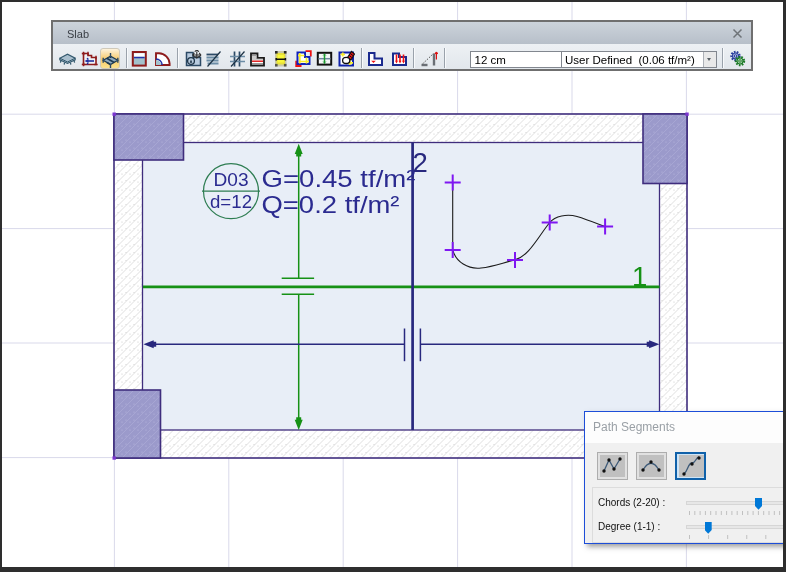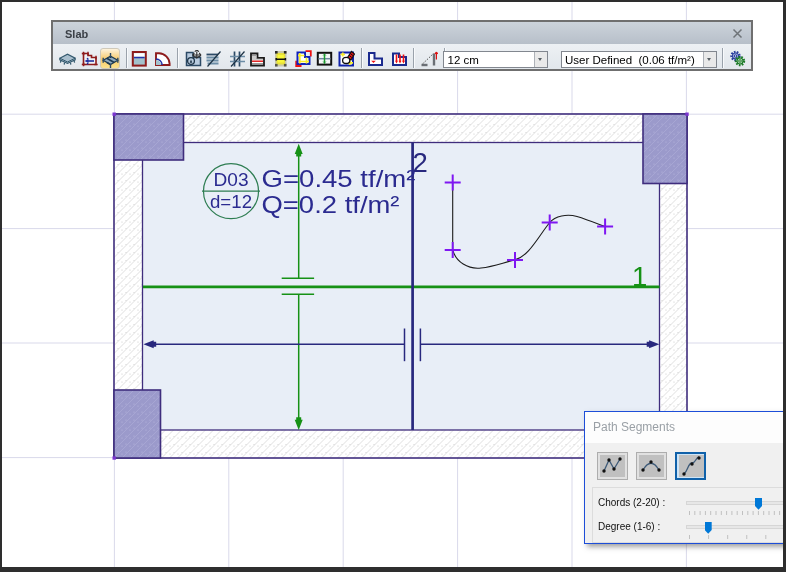--- a/index.html
+++ b/index.html
@@ -2,21 +2,21 @@
 <html><head>
 <meta charset="utf-8">
 <style>
 html,body{margin:0;padding:0;}
 body{width:786px;height:572px;position:relative;font-family:"Liberation Sans",sans-serif;background:#fff;overflow:hidden;}
 .frame{position:absolute;left:0;top:0;width:786px;height:572px;border-style:solid;border-color:#2e2e2e;border-width:2px 3px 5px 2px;box-sizing:border-box;z-index:90;pointer-events:none;}
 #drawing{position:absolute;left:0;top:0;}
 
 #toolbar{position:absolute;left:51px;top:20px;width:702px;height:51px;border:2px solid #6f6f6f;box-sizing:border-box;background:linear-gradient(#f7f9fb,#e2e7ec);z-index:10;}
 #tbtitle{height:22px;background:linear-gradient(#ccd3db,#b7bfc9);position:relative;}
-#tbtitle span{font-size:11px;font-weight:bold;color:#3a3f46;line-height:25px;padding-left:3px;display:inline-block;margin-left:9px;}
+#tbtitle span{font-size:11px;font-weight:normal;color:#3a3f46;line-height:25px;padding-left:14px;display:inline-block;}
 #tbx{position:absolute;right:8px;top:6px;}
 .ti{position:absolute;top:28px;width:17px;height:17px;}
 .sel{position:absolute;top:26px;width:20px;height:21px;background:linear-gradient(#fdf3dd 0%,#f7c968 55%,#fbe38e 100%);border:1px solid #cfc9ba;border-radius:3px;box-sizing:border-box;}
 .sep{position:absolute;top:26px;height:20px;width:1px;background:#9aa2ab;box-shadow:1px 0 0 #f8fafc;}
 .combo{position:absolute;top:29px;height:17px;background:#fff;border:1px solid #82878f;box-sizing:border-box;font-size:11.5px;color:#000;}
 .combo .ct{position:absolute;left:3.5px;top:1px;line-height:14px;white-space:pre;}
 .combo .ca{position:absolute;right:0;top:0;bottom:0;width:12px;background:#e9e9e9;border-left:1px solid #aeb2b8;}
 .combo .ca:after{content:"";position:absolute;left:3px;top:6px;border:2.5px solid transparent;border-top:3.5px solid #596066;}
 
 #panel{position:absolute;left:544px;top:411px;width:222px;height:133px;background:#f0f0f0;border:1px solid #1d4ed8;box-sizing:border-box;box-shadow:3px 3px 5px rgba(90,90,90,.55);z-index:20;margin-left:40px;}
@@ -231,21 +231,21 @@
  </svg>
  <div class="sep" style="left:360px"></div>
 
  <svg class="ti" style="left:368px" viewBox="0 0 17 17">
   <path d="M0.5,15 h6" stroke="#6a6f75" stroke-width="2.4"></path>
   <path d="M13,15.5 V3.5" stroke="#6a6f75" stroke-width="2.4"></path>
   <path d="M1.5,14 L12.5,3.5" stroke="#555" stroke-width="1" stroke-dasharray="1.6 1.4"></path>
   <path d="M15.4,9.5 V2 m0,0 l-1.4,1.9 m1.4,-1.9 l1.4,1.9" fill="none" stroke="#dd1111" stroke-width="1.2"></path>
  </svg>
  <div class="sep" style="left:390.5px"></div>
- <div class="combo" style="left:390px;width:104.5px">
+ <div class="combo" style="left:417px;width:104.5px">
       <span class="ct">12 cm</span>
       <span class="ca"></span>
     </div>
  <div class="combo" style="left:507.5px;width:156px">
       <span class="ct">User Defined  (0.06 tf/m²)</span>
       <span class="ca"></span>
     </div>
  <div class="sep" style="left:669px"></div>
 
  <svg class="ti" style="left:676px" viewBox="0 0 17 17">
@@ -291,21 +291,21 @@
     </div>
  <div id="groupbox"></div>
  <div class="plabel" style="left:13px;top:84.5px">Chords (2-20) :</div>
  <div class="track" style="top:88.9px"></div>
  <div class="thumb" style="left:170px;top:85.8px"></div>
  <svg style="position:absolute;left:104px;top:99px" width="97" height="4">
   <g stroke="#c0c0c0">
         <path d="M0.5,0 v4 M5.8,0 v4 M11.1,0 v4 M16.4,0 v4 M21.7,0 v4 M27,0 v4 M32.3,0 v4 M37.6,0 v4 M42.9,0 v4 M48.2,0 v4 M53.5,0 v4 M58.8,0 v4 M64.1,0 v4 M69.4,0 v4 M74.7,0 v4 M80,0 v4 M85.3,0 v4 M90.6,0 v4 M95.9,0 v4"></path>
       </g>
  </svg>
- <div class="plabel" style="left:13px;top:108.8px">Degree (1-6) :</div>
+ <div class="plabel" style="left:13px;top:108.8px">Degree (1-1) :</div>
  <div class="track" style="top:112.9px"></div>
  <div class="thumb" style="left:119.7px;top:109.8px"></div>
  <svg style="position:absolute;left:104px;top:122.8px" width="97" height="4">
   <g stroke="#c0c0c0">
         <path d="M0.5,0 v4 M19.58,0 v4 M38.66,0 v4 M57.74,0 v4 M76.82,0 v4 M95.9,0 v4"></path>
       </g>
  </svg>
 </div>
 <div class="frame"></div>
 

